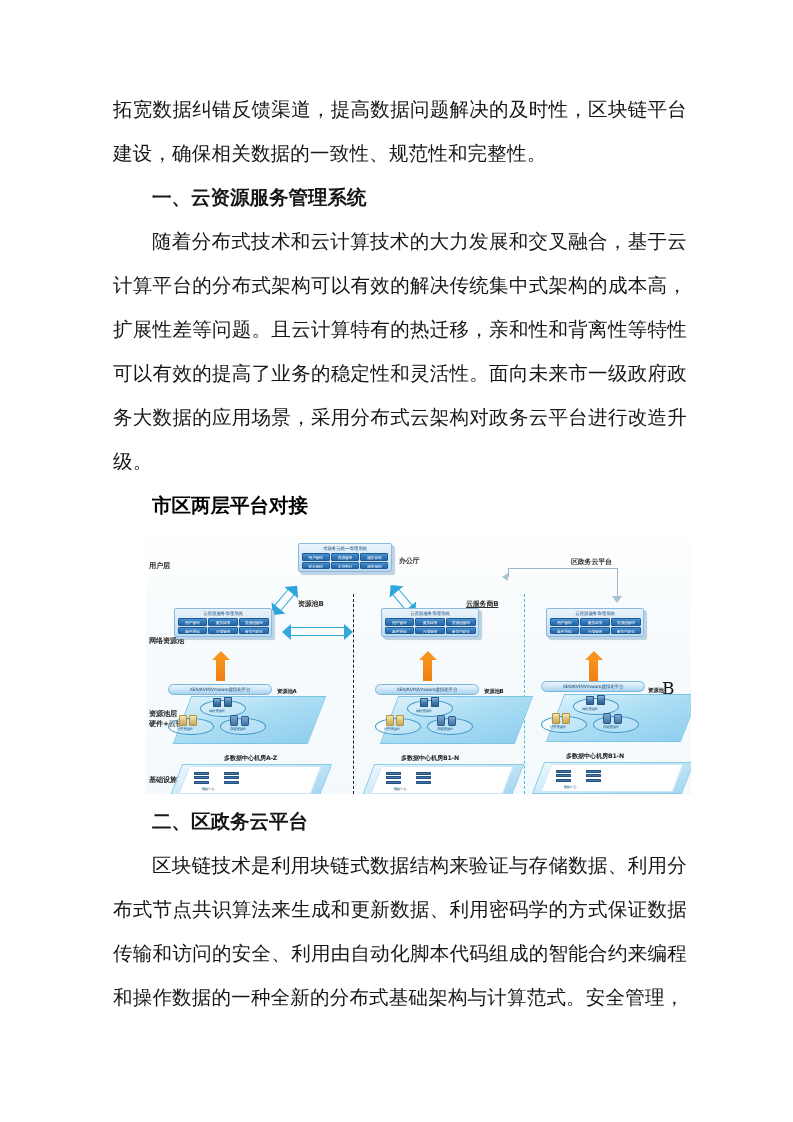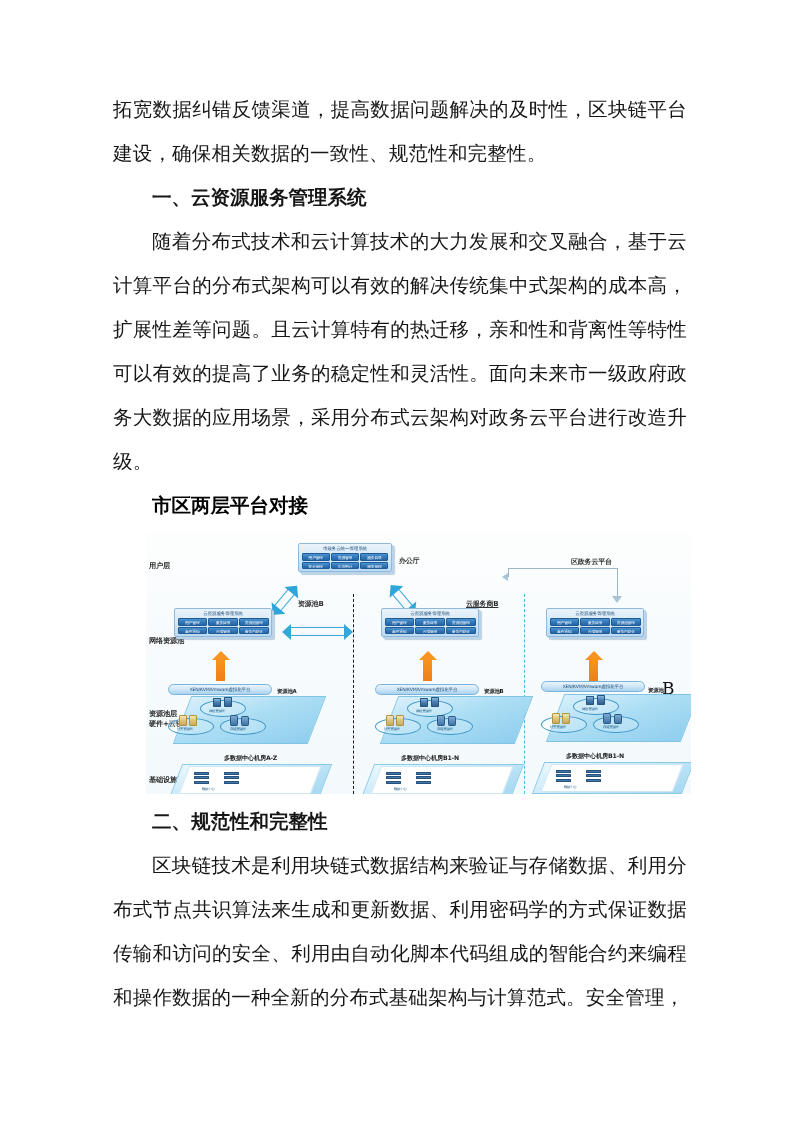--- a/index.html
+++ b/index.html
@@ -563,19 +563,19 @@
         <div class="srv" style="left:440px; top:238px;">
             <i></i>
             <i></i>
             <i></i>
           </div>
         <div class="pool-cap" style="left:418px; top:253px;">数据中心</div>
 
       </div>
     </div>
 
-    <p class="heading bold">二、规范性和完整性</p>
+    <p class="heading bold">二、区政务云平台</p>
 
     <p class="para indent">区块链技术是利用块链式数据结构来验证与存储数据、利用分布式节点共识算法来生成和更新数据、利用密码学的方式保证数据传输和访问的安全、利用由自动化脚本代码组成的智能合约来编程和操作数据的一种全新的分布式基础架构与计算范式。安全管理，</p>
 
   </div>
 
 </div>
 
 </body></html>

